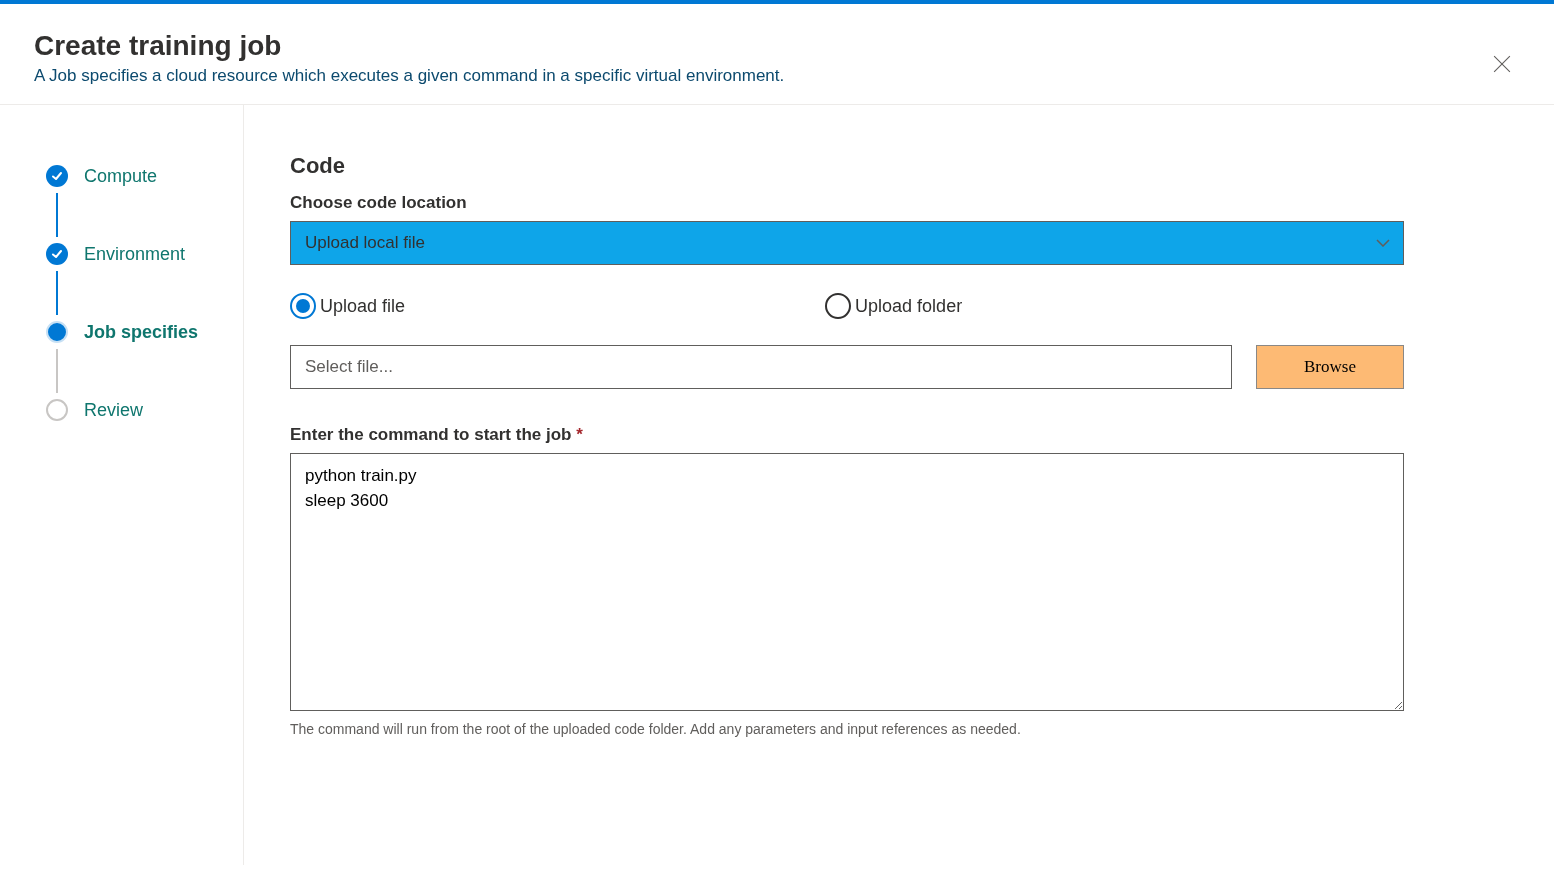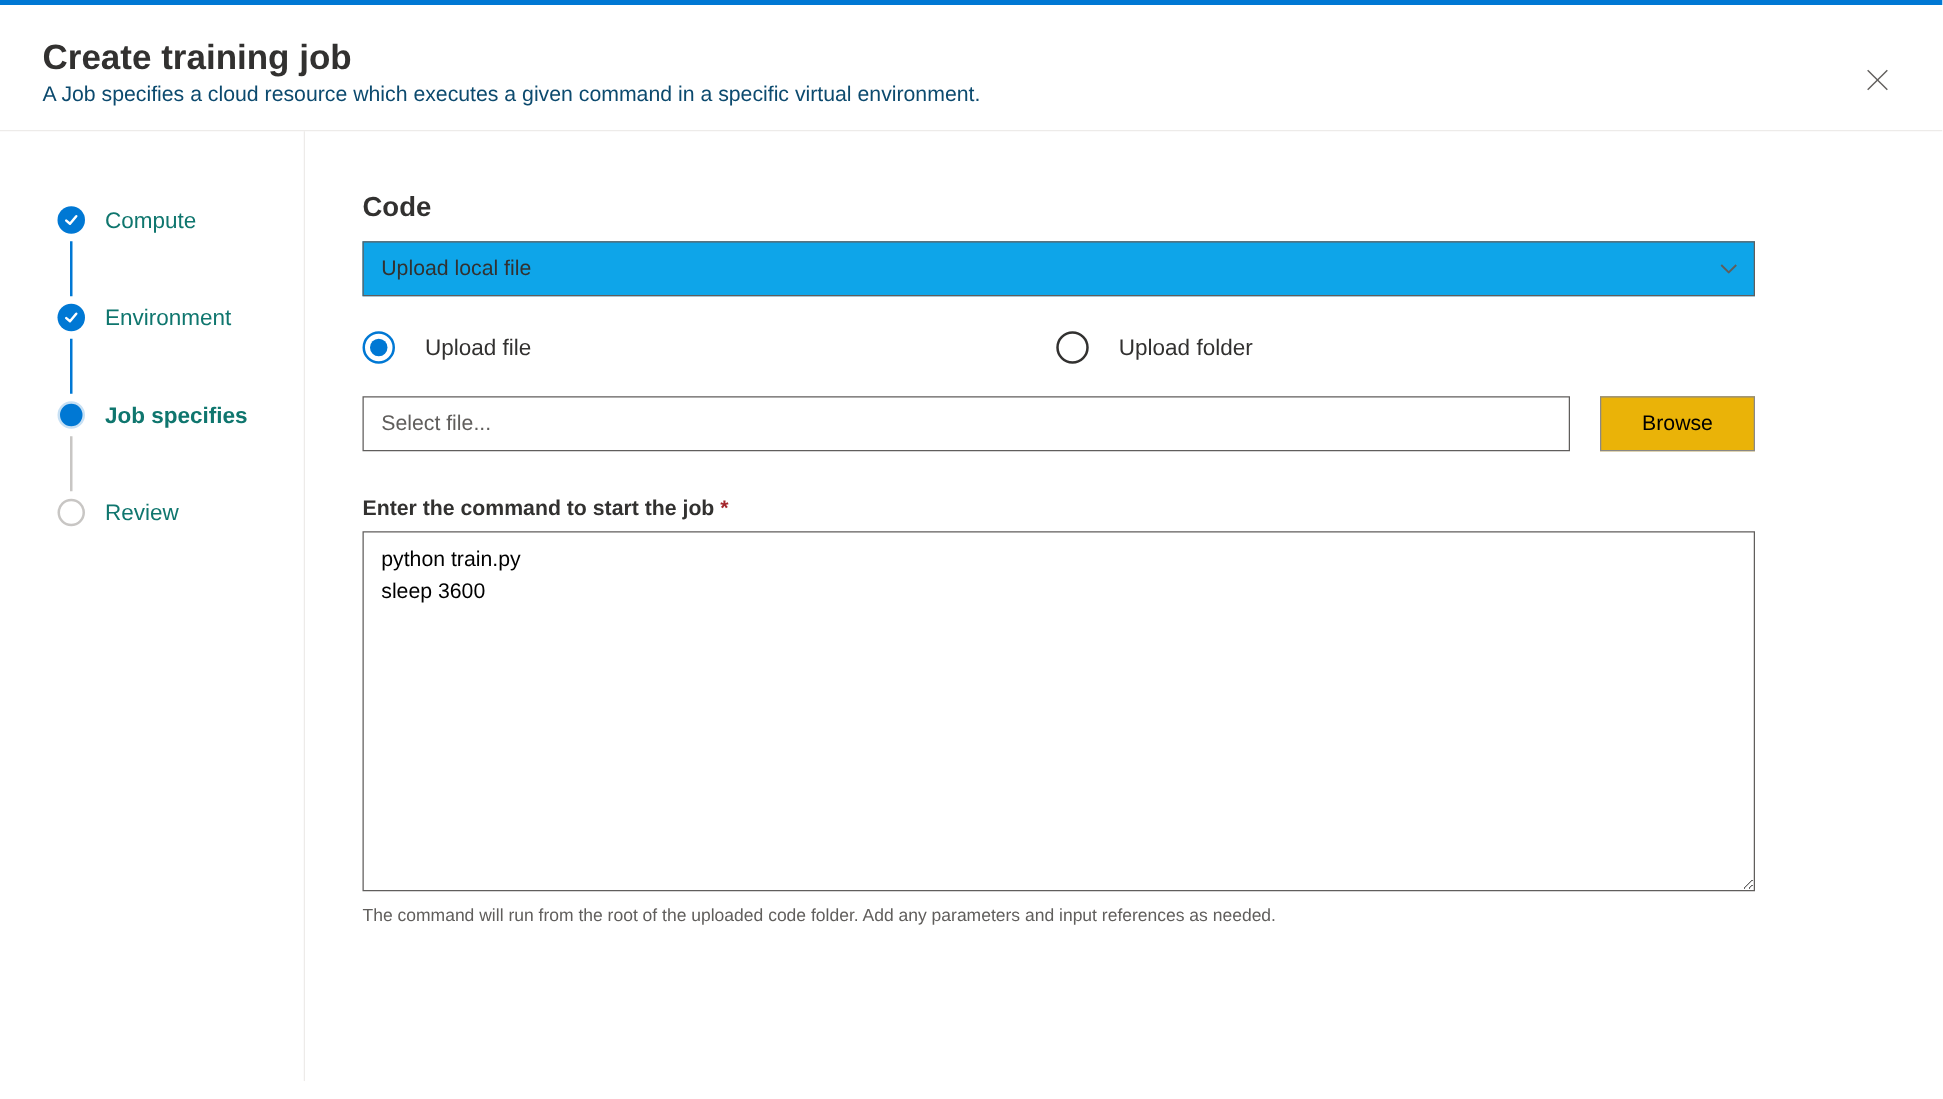--- a/index.html
+++ b/index.html
@@ -147,21 +147,21 @@
       pointer-events: none;
     }
     .radio-row {
       display: flex;
       gap: 420px;
       margin-bottom: 26px;
     }
     .radio-option {
       display: flex;
       align-items: center;
-      gap: 24px;
+      gap: 4px;
       cursor: pointer;
     }
     .radio-circle {
       width: 26px;
       height: 26px;
       border-radius: 50%;
       border: 2px solid #323130;
       display: flex;
       align-items: center;
       justify-content: center;
@@ -190,31 +190,31 @@
       flex: 1;
       height: 44px;
       border: 1px solid #605e5c;
       padding: 0 14px;
       font-size: 17px;
       color: #605e5c;
       display: flex;
       align-items: center;
     }
     .browse-btn {
-      width: 124px;
+      width: 148px;
       height: 44px;
       border: 1px solid #8a8886;
-      background: #eab308;
+      background: #fdba74;
       font-size: 17px;
       cursor: pointer;
-      font-family: Liberation Sans, sans-serif;
+      font-family: Liberation Serif, serif;
     }
     .command-textarea {
       width: 100%;
-      height: 288px;
+      height: 258px;
       border: 1px solid #605e5c;
       padding: 10px 14px;
       font-size: 17px;
       font-family: inherit;
       line-height: 1.45;
       resize: both;
       margin-bottom: 6px;
     }
     .hint {
       font-size: 14px;
@@ -269,20 +269,21 @@
     <div class="step">
       <div class="step-icon pending"></div>
       <span class="step-label">Review</span>
     </div>
 
   </div>
 
   <div class="main">
     <h2 class="section-title">Code</h2>
 
+    <label class="field-label">Choose code location</label>
     <div class="select-wrapper">
       <div class="select-box">Upload local file</div>
       <svg class="chevron-down" width="14" height="8" viewBox="0 0 14 8" fill="none" stroke="#605e5c" stroke-width="1.5">
         <polyline points="1,1 7,7 13,1"></polyline>
       </svg>
     </div>
 
     <div class="radio-row">
       <div class="radio-option">
         <div class="radio-circle selected"></div>

